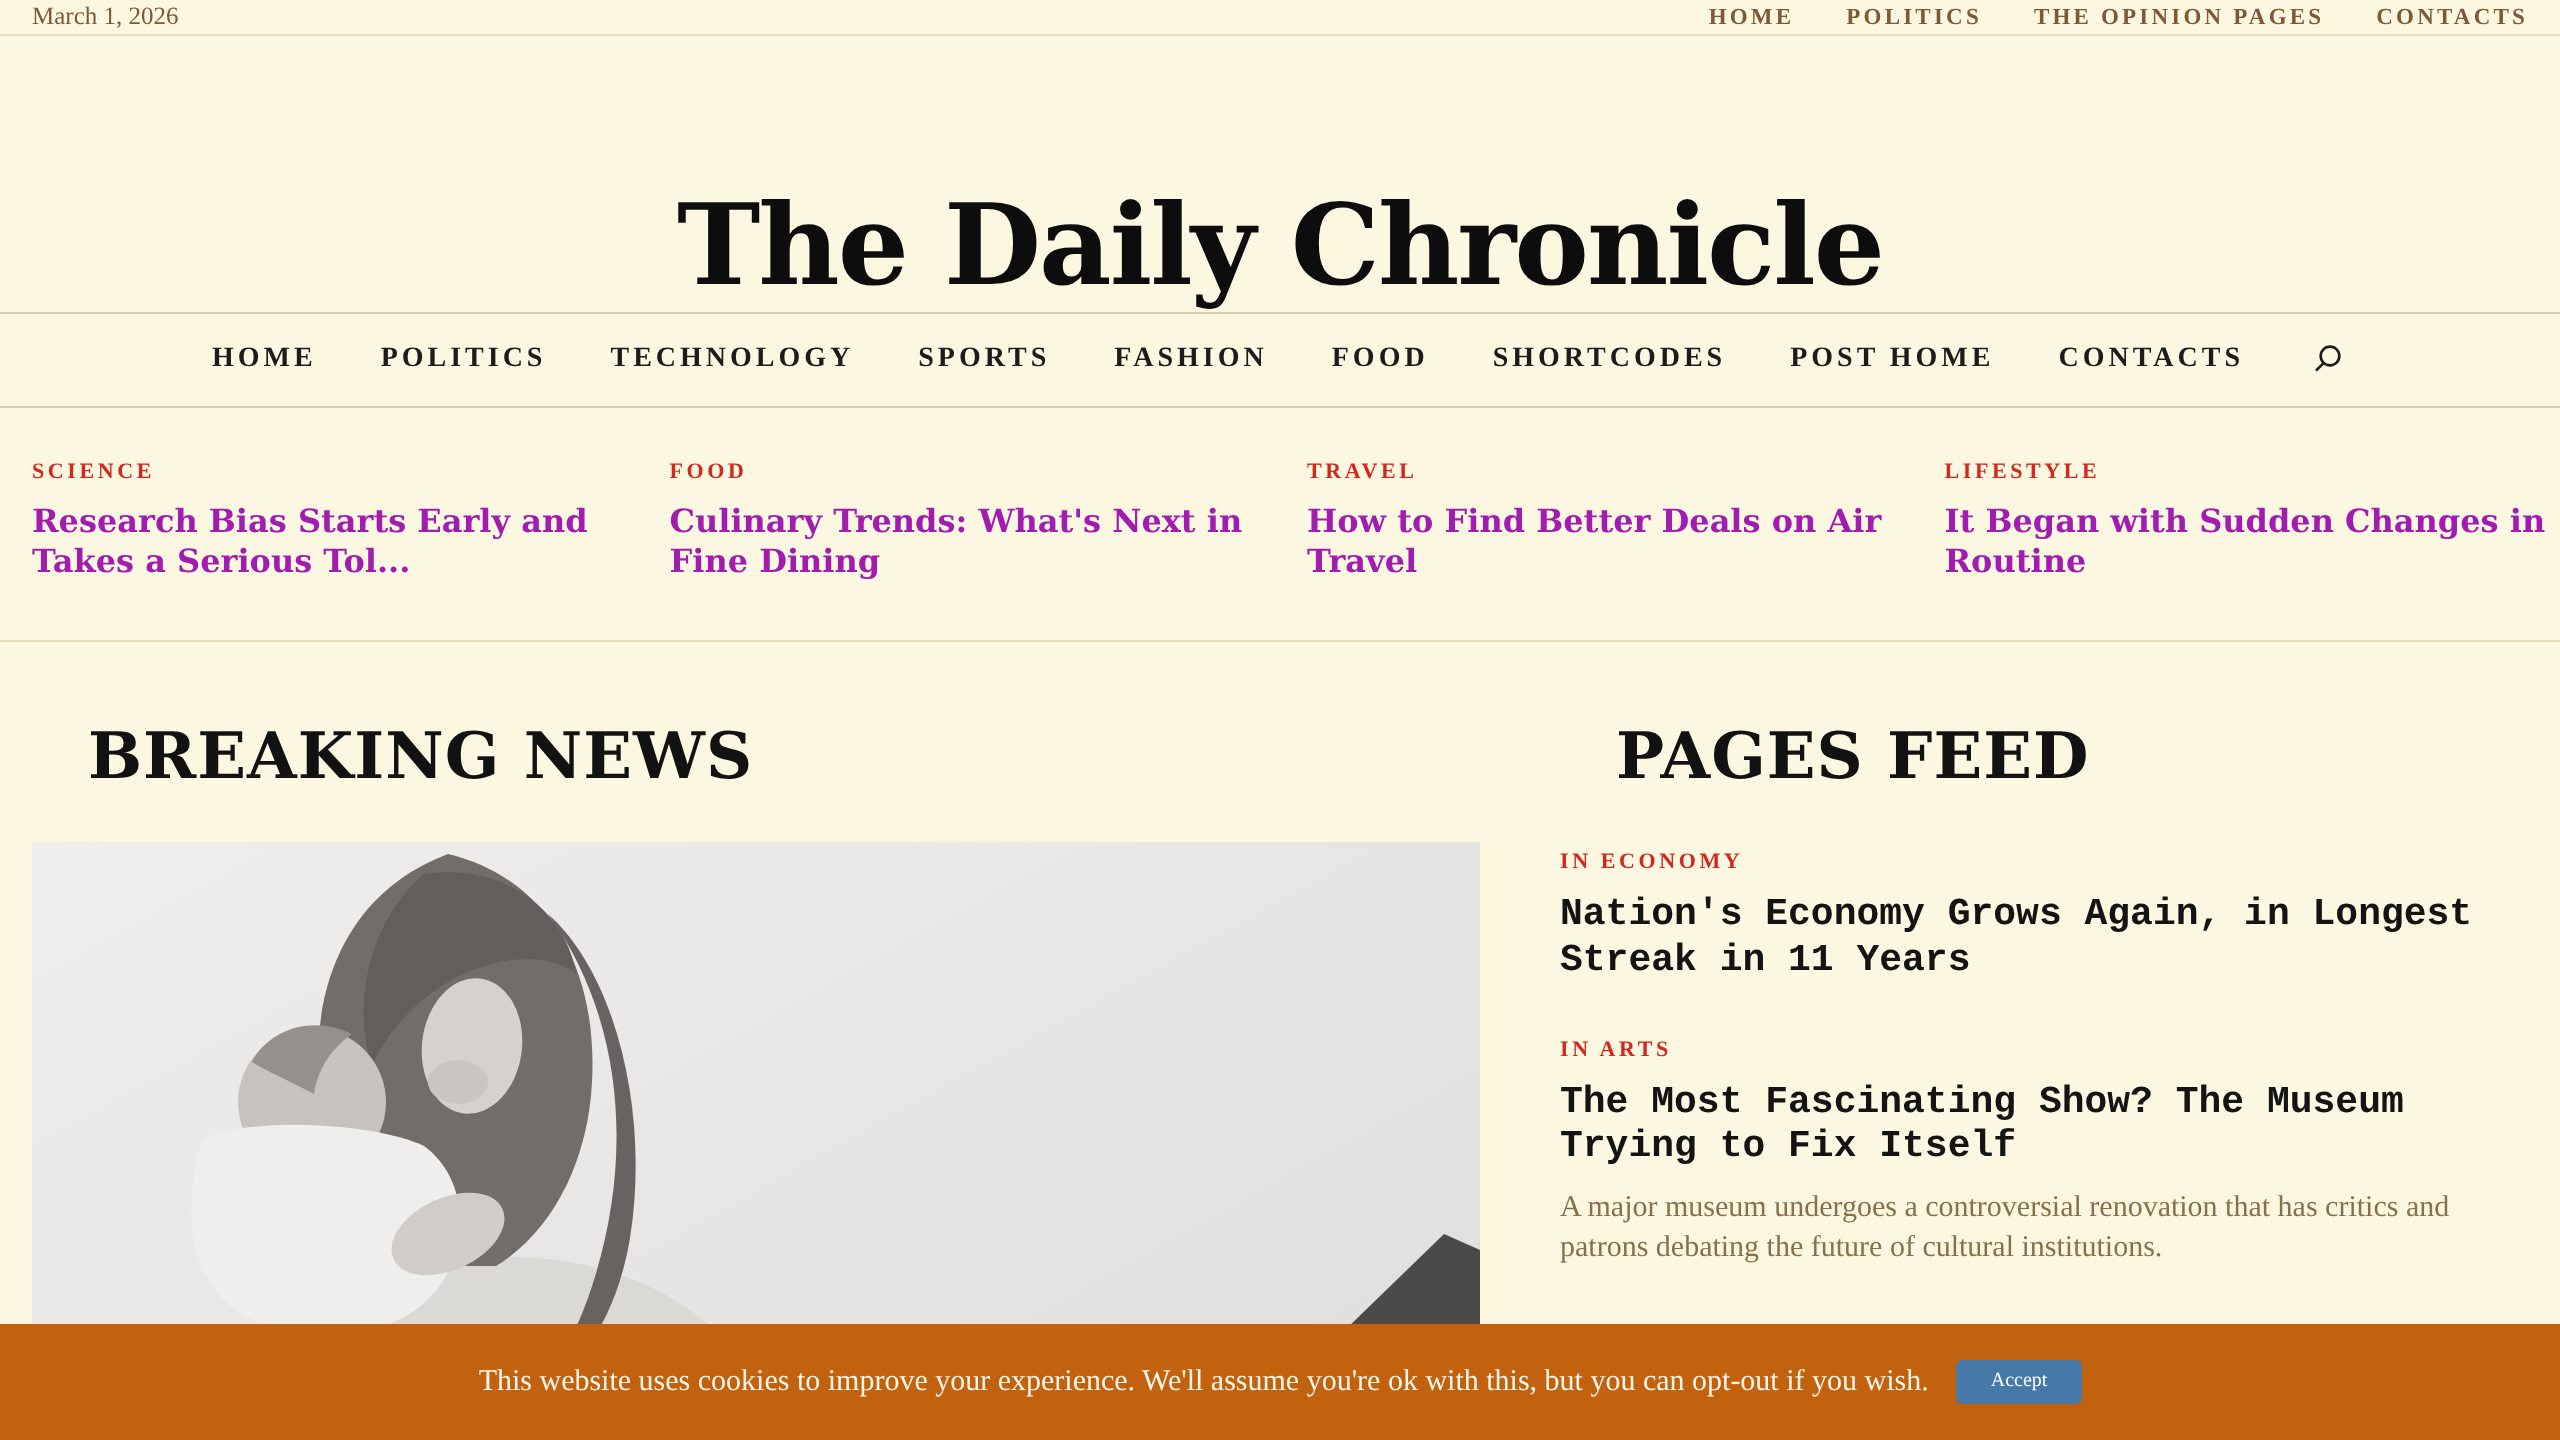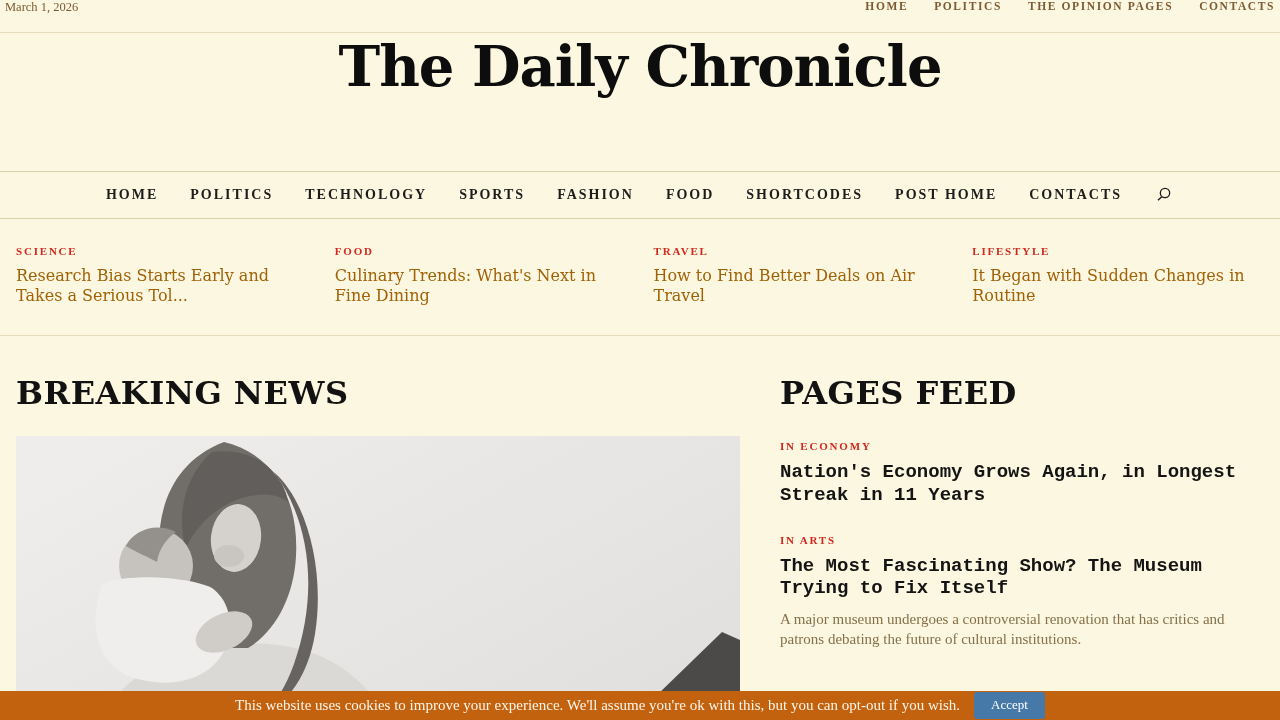--- a/index.html
+++ b/index.html
@@ -8,24 +8,24 @@
 
   .page {
     position: relative;
     width: 1280px; height: 720px;
     overflow: hidden;
     background: #fbf7e1;
   }
 
   
   .topbar {
-    height: 33px;
-    padding: 0 5px;
-    display: flex;
-    align-items: flex-start;
+    height: 18px;
+    padding: 0 16px;
+    display: flex;
+    align-items: center;
     justify-content: space-between;
     border-bottom: 1px solid #e6dcb8;
   }
   .topbar-date {
     font-size: 12.5px;
     color: #7d5a33;
   }
   .topmenu { display: flex; gap: 26px; }
   .topmenu a {
     font-size: 11.5px;
@@ -33,21 +33,21 @@
     letter-spacing: 1.6px;
     color: #7d5a33;
     text-decoration: none;
     cursor: pointer;
   }
 
   
   .masthead {
     height: 138px;
     display: flex;
-    align-items: flex-start;
+    align-items: flex-end;
     justify-content: center;
   }
   .logo {
     font-family: "DejaVu Serif", serif;
     font-weight: 700;
     font-size: 56px;
     letter-spacing: -1px;
     color: #0d0d0d;
     cursor: pointer;
   }
@@ -90,41 +90,42 @@
     font-weight: 700;
     letter-spacing: 1.8px;
     color: #d2281e;
     text-decoration: none;
     margin-bottom: 9px;
     cursor: pointer;
   }
   .f-title {
     font-family: "DejaVu Serif", serif;
     font-size: 16px;
-    font-weight: 400;
+    font-weight: 700;
     line-height: 1.22;
-    color: #a16207;
+    color: #a21caf;
   }
   .f-title a { color: inherit; text-decoration: none; cursor: pointer; }
 
   
   .content {
     display: flex;
     gap: 40px;
     padding: 38px 16px 0 16px;
   }
   .col-left { width: 724px; flex: 0 0 724px; }
   .col-right { flex: 1; }
   .section-heading {
     font-family: "DejaVu Serif", serif;
     font-size: 32px;
     font-weight: 700;
     letter-spacing: 0.5px;
     color: #121212;
     margin-bottom: 24px;
+    margin-left: 28px;
   }
   .hero {
     width: 724px; height: 400px;
     background: #e4e3e1;
     overflow: hidden;
     cursor: pointer;
   }
   .hero svg { display: block; }
 
   .feed-item { margin-bottom: 23px; }
@@ -140,35 +141,35 @@
   .feed-excerpt {
     font-size: 15px;
     line-height: 1.35;
     color: #87704a;
   }
 
   
   .cookiebar {
     position: absolute;
     left: 0; right: 0; bottom: 0;
-    height: 29px;
+    height: 58px;
     background: #c2620e;
     display: flex;
     align-items: center;
     justify-content: center;
     gap: 14px;
     z-index: 20;
   }
   .cookie-msg { font-size: 15px; color: #fdf6ea; }
   .accept-btn {
     background: #4678a8;
     color: #ffffff;
     border: none;
     font-family: "Liberation Serif", serif;
-    font-size: 13px;
+    font-size: 10px;
     padding: 5px 17px 6px 17px;
     border-radius: 3px;
     cursor: pointer;
   }
 </style>
 </head>
 <body>
 
 <div class="page">
 

